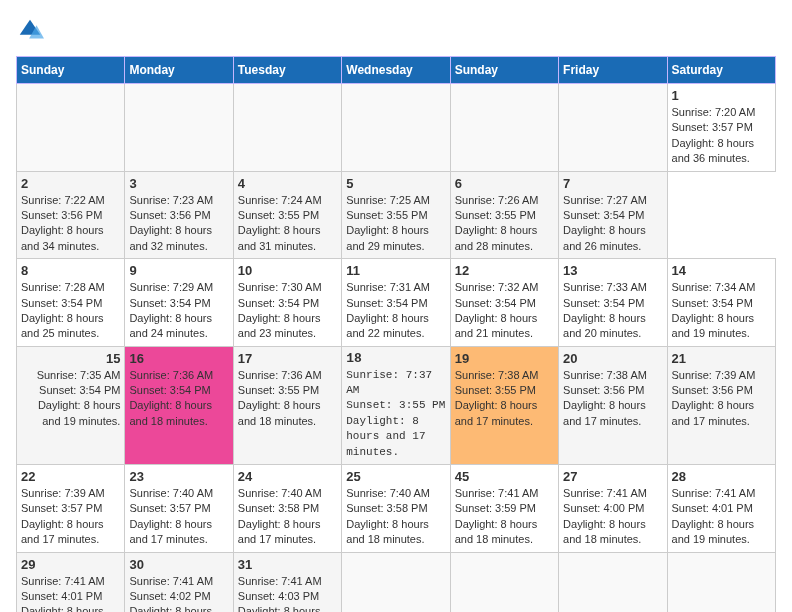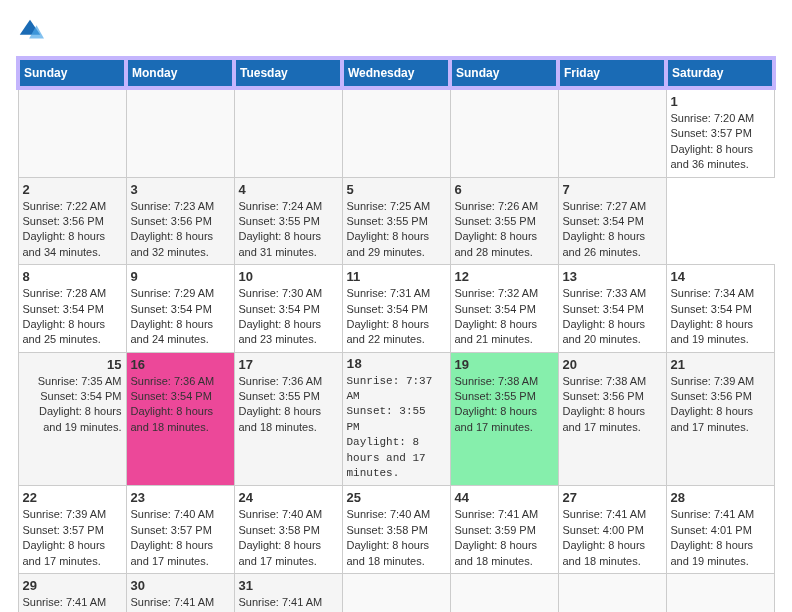--- a/index.html
+++ b/index.html
@@ -49,21 +49,21 @@
       border-collapse: collapse;
       font-size: 10px;
     }
     .calendar th {
       background: #1a6bb5;
       color: #fff;
       padding: 6px 4px;
       text-align: left;
       font-size: 12px;
       font-weight: bold;
-      border: 4px solid #c4b5fd;
+      border: 1px solid #c4b5fd;
     }
     .calendar td {
       border: 1px solid #ccc;
       vertical-align: top;
       padding: 4px;
       width: calc(100% / 7);
       height: 80px;
       background: #fff;
     }
     .calendar tr:nth-child(even) td {
@@ -145,30 +145,30 @@
         <td><span class="day-number">11</span><span class="day-info">Sunrise: 7:31 AM<br>Sunset: 3:54 PM<br>Daylight: 8 hours and 22 minutes.</span></td>
         <td><span class="day-number">12</span><span class="day-info">Sunrise: 7:32 AM<br>Sunset: 3:54 PM<br>Daylight: 8 hours and 21 minutes.</span></td>
         <td><span class="day-number">13</span><span class="day-info">Sunrise: 7:33 AM<br>Sunset: 3:54 PM<br>Daylight: 8 hours and 20 minutes.</span></td>
         <td><span class="day-number">14</span><span class="day-info">Sunrise: 7:34 AM<br>Sunset: 3:54 PM<br>Daylight: 8 hours and 19 minutes.</span></td>
       </tr>
       <tr>
         <td style="background: rgb(245, 245, 245); text-align: right;"><span class="day-number">15</span><span class="day-info">Sunrise: 7:35 AM<br>Sunset: 3:54 PM<br>Daylight: 8 hours and 19 minutes.</span></td>
         <td style="background: #ec4899;"><span class="day-number">16</span><span class="day-info">Sunrise: 7:36 AM<br>Sunset: 3:54 PM<br>Daylight: 8 hours and 18 minutes.</span></td>
         <td style="background: rgb(245, 245, 245);"><span class="day-number">17</span><span class="day-info">Sunrise: 7:36 AM<br>Sunset: 3:55 PM<br>Daylight: 8 hours and 18 minutes.</span></td>
         <td style="background: rgb(245, 245, 245); font-family: Liberation Mono, monospace;"><span class="day-number">18</span><span class="day-info">Sunrise: 7:37 AM<br>Sunset: 3:55 PM<br>Daylight: 8 hours and 17 minutes.</span></td>
-        <td style="background: #86efac;"><span class="day-number">19</span><span class="day-info">Sunrise: 7:38 AM<br>Sunset: 3:55 PM<br>Daylight: 8 hours and 17 minutes.</span></td>
+        <td style="background: #fdba74;"><span class="day-number">19</span><span class="day-info">Sunrise: 7:38 AM<br>Sunset: 3:55 PM<br>Daylight: 8 hours and 17 minutes.</span></td>
         <td style="background: rgb(245, 245, 245);"><span class="day-number">20</span><span class="day-info">Sunrise: 7:38 AM<br>Sunset: 3:56 PM<br>Daylight: 8 hours and 17 minutes.</span></td>
         <td style="background: rgb(245, 245, 245);"><span class="day-number">21</span><span class="day-info">Sunrise: 7:39 AM<br>Sunset: 3:56 PM<br>Daylight: 8 hours and 17 minutes.</span></td>
       </tr>
       <tr>
         <td><span class="day-number">22</span><span class="day-info">Sunrise: 7:39 AM<br>Sunset: 3:57 PM<br>Daylight: 8 hours and 17 minutes.</span></td>
         <td><span class="day-number">23</span><span class="day-info">Sunrise: 7:40 AM<br>Sunset: 3:57 PM<br>Daylight: 8 hours and 17 minutes.</span></td>
         <td><span class="day-number">24</span><span class="day-info">Sunrise: 7:40 AM<br>Sunset: 3:58 PM<br>Daylight: 8 hours and 17 minutes.</span></td>
         <td><span class="day-number">25</span><span class="day-info">Sunrise: 7:40 AM<br>Sunset: 3:58 PM<br>Daylight: 8 hours and 18 minutes.</span></td>
-        <td><span class="day-number">44</span><span class="day-info">Sunrise: 7:41 AM<br>Sunset: 3:59 PM<br>Daylight: 8 hours and 18 minutes.</span></td>
+        <td><span class="day-number">45</span><span class="day-info">Sunrise: 7:41 AM<br>Sunset: 3:59 PM<br>Daylight: 8 hours and 18 minutes.</span></td>
         <td><span class="day-number">27</span><span class="day-info">Sunrise: 7:41 AM<br>Sunset: 4:00 PM<br>Daylight: 8 hours and 18 minutes.</span></td>
         <td><span class="day-number">28</span><span class="day-info">Sunrise: 7:41 AM<br>Sunset: 4:01 PM<br>Daylight: 8 hours and 19 minutes.</span></td>
       </tr>
       <tr class="last-row">
         <td style="background: rgb(245, 245, 245);"><span class="day-number">29</span><span class="day-info">Sunrise: 7:41 AM<br>Sunset: 4:01 PM<br>Daylight: 8 hours and 20 minutes.</span></td>
         <td style="background: rgb(245, 245, 245);"><span class="day-number">30</span><span class="day-info">Sunrise: 7:41 AM<br>Sunset: 4:02 PM<br>Daylight: 8 hours and 20 minutes.</span></td>
         <td style="background: rgb(245, 245, 245);"><span class="day-number">31</span><span class="day-info">Sunrise: 7:41 AM<br>Sunset: 4:03 PM<br>Daylight: 8 hours and 21 minutes.</span></td>
         <td class="empty-cell" style="background: rgb(245, 245, 245);"></td>
         <td class="empty-cell" style="background: rgb(245, 245, 245);"></td>
         <td class="empty-cell" style="background: rgb(245, 245, 245);"></td>

